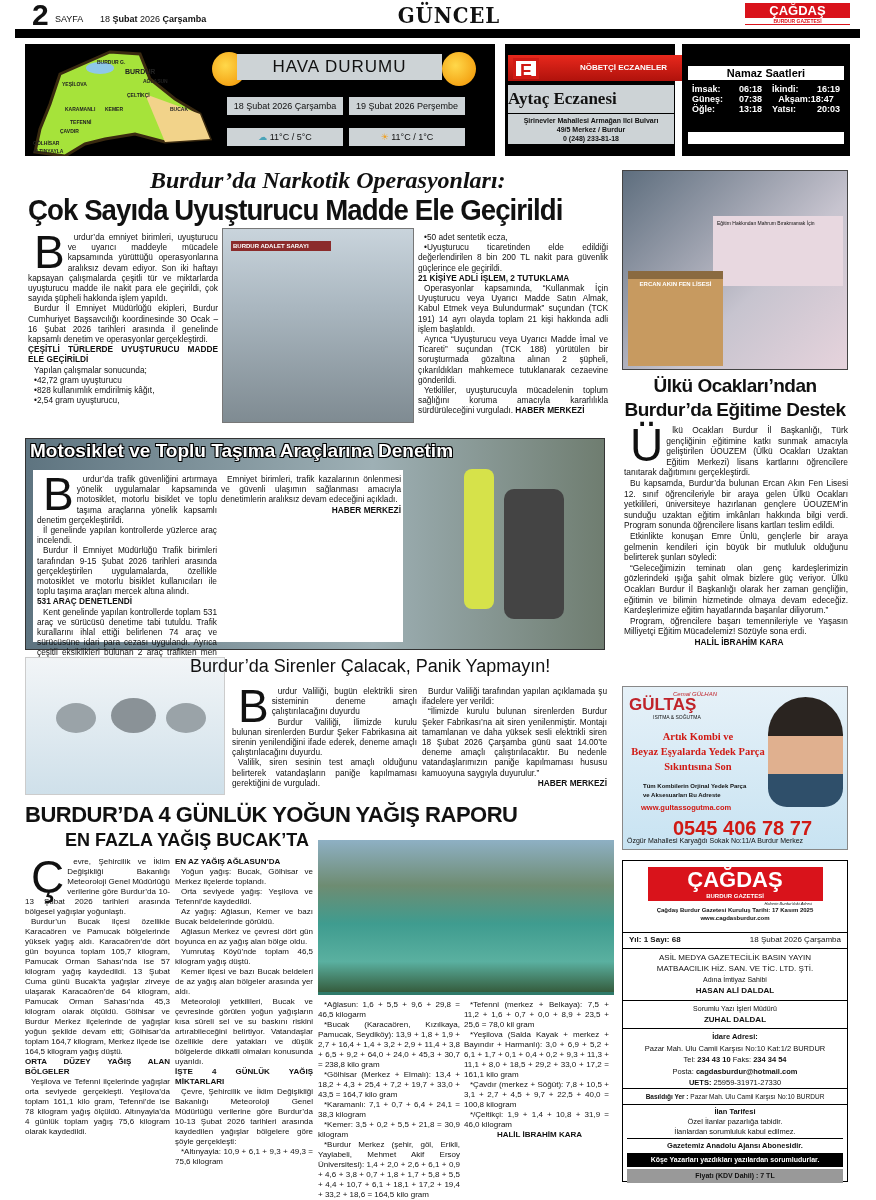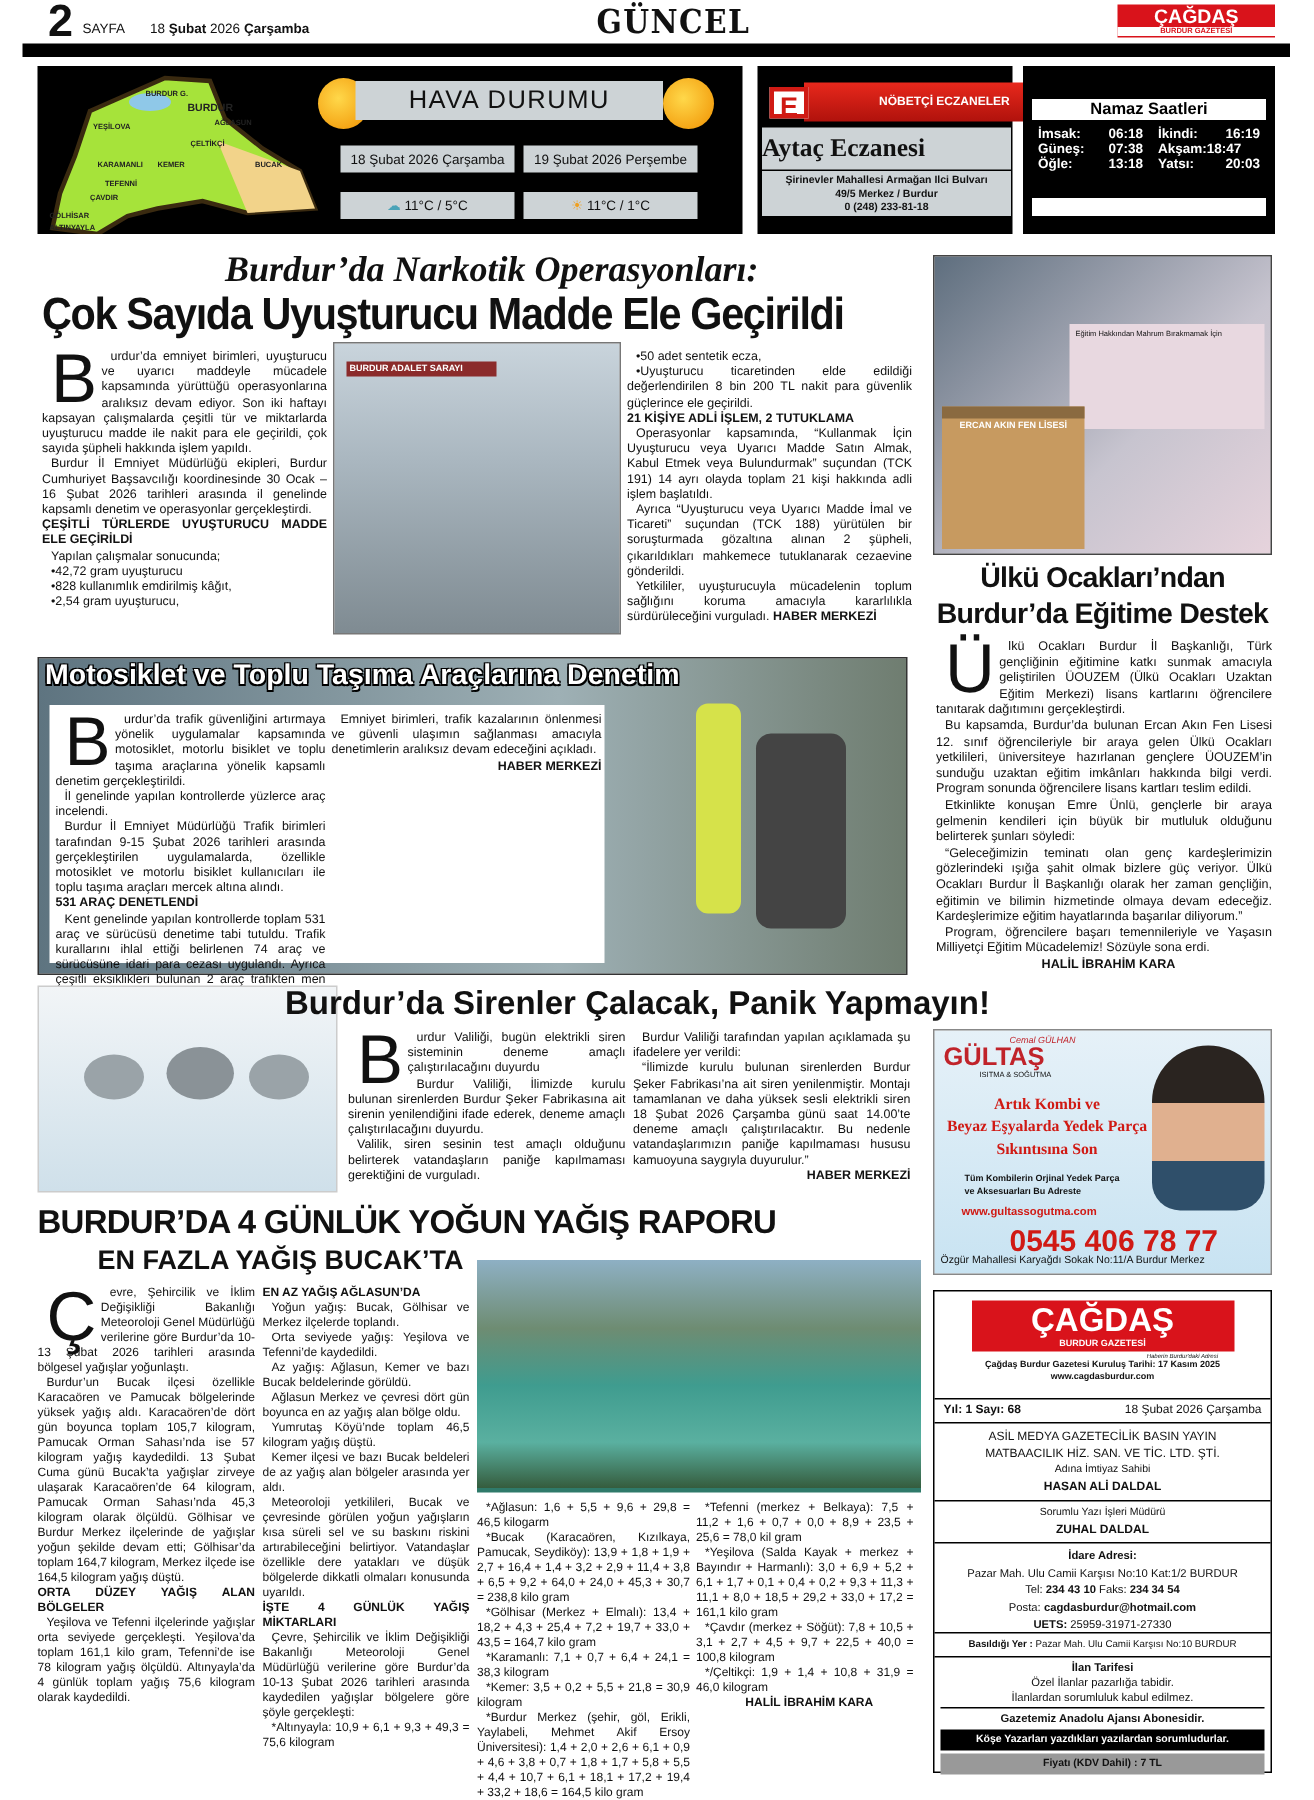--- a/index.html
+++ b/index.html
@@ -12,42 +12,42 @@
 .guncel{left:392px;top:2px;font-family:"DejaVu Serif",serif;font-weight:bold;font-size:22px;letter-spacing:1px;transform:scaleX(.9)}
 .logo-sm{left:745px;top:3px;width:105px;height:22px;background:#d9131b;color:#fff;font-weight:bold;font-size:13px;text-align:center;line-height:15px}
 .logo-sm small{display:block;font-size:5px;line-height:6px;background:#fff;color:#d9131b}
 .blackline{left:15px;top:29px;width:845px;height:9px;background:#000}
 .weather{left:25px;top:44px;width:470px;height:112px;background:#000}
 .map{left:0;top:0;width:190px;height:112px}
 .hava-title{left:237px;top:54px;width:205px;height:26px;background:#cdd3d6;font-size:17px;font-weight:normal;text-align:center;line-height:26px;letter-spacing:1px}
 .sun{width:34px;height:34px;border-radius:50%;background:radial-gradient(circle at 40% 40%,#ffd84a,#f09000);}
 .wbox{background:#cdd3d6;font-size:9px;height:18px;line-height:18px;text-align:center}
 .pharm{left:505px;top:44px;width:170px;height:112px;background:#000}
-.pharm-head{left:536px;top:55px;width:197px;height:26px;background:linear-gradient(#e8281c,#b0120c);color:#fff;font-size:8px;font-weight:bold;line-height:26px;padding-left:50px}
+.pharm-head{left:508px;top:55px;width:197px;height:26px;background:linear-gradient(#e8281c,#b0120c);color:#fff;font-size:8px;font-weight:bold;line-height:26px;padding-left:72px}
 .pharm-e{left:513px;top:58px;width:26px;height:21px;background:#fff;color:#d01a14;font-weight:bold;font-size:18px;text-align:center;line-height:21px;border:3px solid #d01a14}
 .pharm-name{left:508px;top:85px;width:166px;height:28px;background:#cdd3d6;font-size:17px;font-weight:bold;line-height:28px;font-family:Liberation Serif, serif;transform-origin:center}
 .pharm-addr{left:508px;top:114px;width:166px;height:30px;background:#cdd3d6;font-size:7px;font-weight:bold;text-align:center;line-height:9px;padding-top:2px}
 .namaz{left:682px;top:44px;width:168px;height:112px;background:#000;color:#fff}
 .namaz-title{left:688px;top:66px;width:156px;height:14px;background:#fff;color:#000;font-weight:bold;font-size:11px;text-align:center;line-height:14px}
 .namaz-row{font-size:9px;font-weight:bold;color:#fff}
 .skyline{left:688px;top:132px;width:156px;height:12px;background:#fff}
 .h-italic{left:150px;top:167px;font-family:"Liberation Serif",serif;font-style:italic;font-weight:bold;font-size:24px}
 .h-big{left:28px;top:193px;font-family:"Liberation Sans",sans-serif;font-weight:bold;font-size:30px;letter-spacing:-1px;transform:scaleX(.92);transform-origin:left}
 .art{font-size:8.3px;line-height:10.2px;text-align:justify}
 .art p{text-indent:6px}
 .art .sub{font-weight:bold;text-indent:0}
 .dropcap{float:left;font-size:46px;line-height:38px;font-weight:normal;margin-right:3px;margin-top:1px}
 .photo1{left:222px;top:228px;width:192px;height:195px;background:linear-gradient(#c9d4dc 0%,#aab7c0 40%,#7f8b92 100%);border:1px solid #777}
 .photo-right{left:622px;top:170px;width:226px;height:200px;background:linear-gradient(135deg,#5e6e7e,#c7c4cf 60%,#e6d3dc);border:1px solid #444}
 .uo-title{left:622px;top:374px;width:226px;font-weight:bold;font-size:19px;text-align:center;line-height:24px;letter-spacing:-.5px}
 .moto-band{left:25px;top:438px;width:580px;height:212px;background:linear-gradient(90deg,#5e7480,#9eb0b5 60%,#6f7d70);border:1px solid #333}
 .moto-title{left:30px;top:440px;color:#fff;font-weight:bold;font-size:19px;text-shadow:1px 1px 0 #000,-1px -1px 0 #000,1px -1px 0 #000,-1px 1px 0 #000}
 .moto-text{left:33px;top:470px;width:370px;height:172px;background:#fff;padding:4px}
 .siren-photo{left:25px;top:657px;width:200px;height:138px;background:linear-gradient(#f2f5f7,#cfe0ea);border:1px solid #ccc}
-.siren-title{left:190px;top:656px;font-weight:bold;font-size:22px}
+.siren-title{left:190px;top:656px;font-weight:normal;font-size:18px}
 .yagis-title{left:25px;top:802px;font-weight:bold;font-size:22px;letter-spacing:-.5px}
 .yagis-sub{left:65px;top:830px;font-weight:bold;font-size:18px}
 .lake{left:318px;top:840px;width:296px;height:155px;background:linear-gradient(#8eb0c4 0%,#6e8c72 30%,#3f9c8f 55%,#5ab0a0 80%,#355c3d 100%);border-bottom:3px solid #2f7a6a}
 .ad{left:622px;top:686px;width:226px;height:164px;background:linear-gradient(#e6f1f8,#c8e3f2);border:1px solid #888}
 .mast{left:622px;top:860px;width:226px;height:322px;border:1px solid #000}
 .mast .row{border-bottom:1px solid #000;text-align:center}
 </style>
 </head>
 <body>
 
@@ -125,21 +125,21 @@
   <div style="display:flex;justify-content:space-between">
       <span>Öğle:</span>
       <span>13:18</span>
     </div>
 </div>
 <div class="abs namaz-row" style="left:772px;top:84px;width:68px">
   <div style="display:flex;justify-content:space-between">
       <span>İkindi:</span>
       <span>16:19</span>
     </div>
-  <div style="display:flex;justify-content:flex-start">
+  <div style="display:flex;justify-content:center">
       <span>Akşam:</span>
       <span>18:47</span>
     </div>
   <div style="display:flex;justify-content:space-between">
       <span>Yatsı:</span>
       <span>20:03</span>
     </div>
 </div>
 <div class="abs skyline"></div>
 

